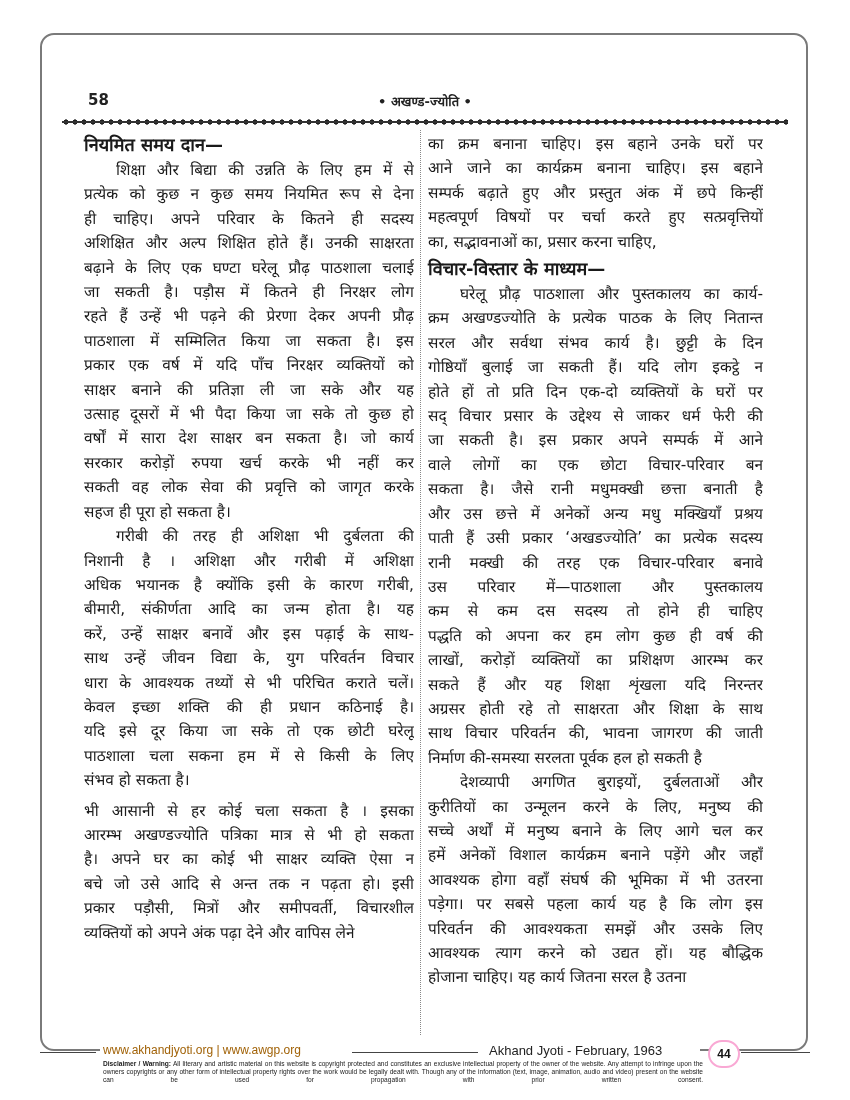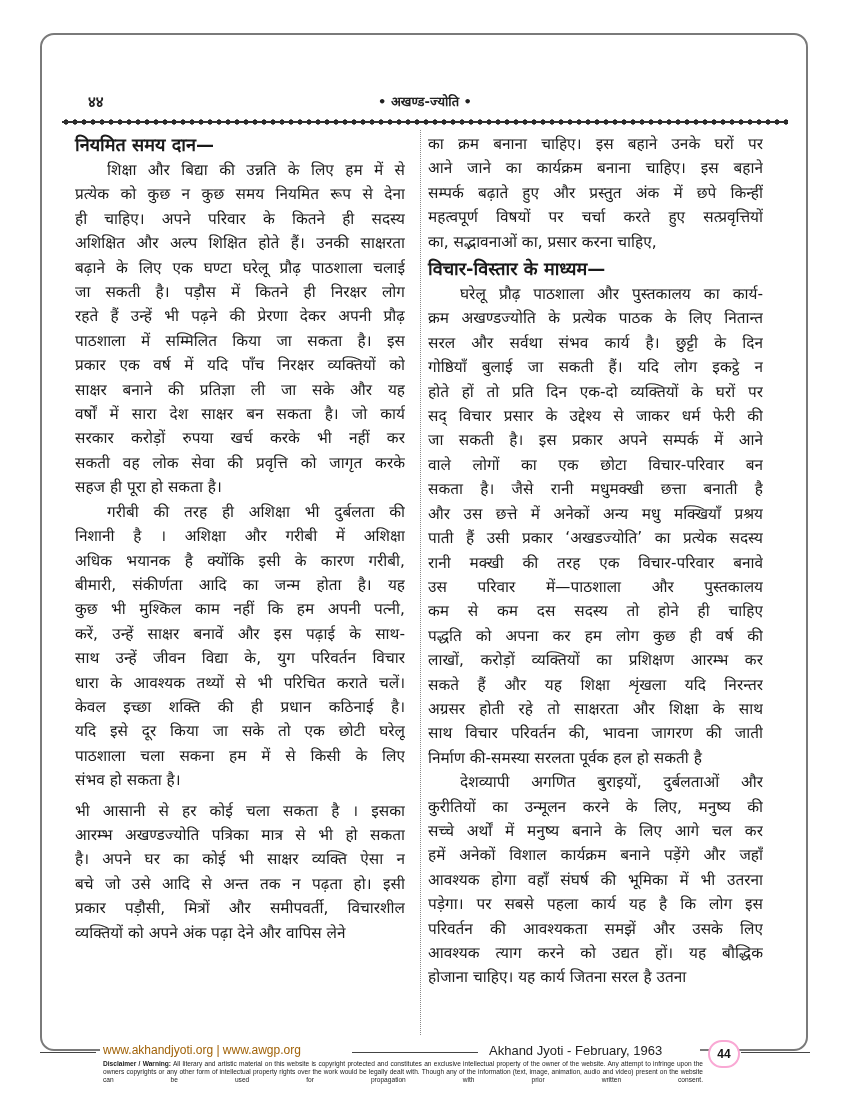--- a/index.html
+++ b/index.html
@@ -28,21 +28,21 @@
   .ornament::after {
     content: ""; position: absolute; left: 0; right: 0; top: 3px; height: 2px; background: #333;
   }
   .col-divider {
     position: absolute; left: 420px; top: 130px; width: 0; height: 905px;
     border-left: 1px dotted #888;
   }
   .col {
     position: absolute; top: 132px; font-size: 15.4px; line-height: 24.4px; color: #1a1a1a;
   }
-  .col.left { left: 75px; width: 330px; }
+  .col.left { left: 84px; width: 330px; }
   .col.right { left: 428px; width: 335px; }
   .heading { font-weight: bold; font-size: 18px; line-height: 26px; margin: 0; }
   .col.right .heading { margin-top: 2px; }
   .line { white-space: nowrap; text-align: justify; text-align-last: justify; display: block; overflow: hidden; }
   .line.last { text-align-last: left; }
   .line.indent { padding-left: 32px; }
   .gap { height: 6px; }
 
   .footer-line-left {
     position: absolute; left: 40px; top: 1052px; width: 56px; height: 0; border-top: 1.5px solid #444;
@@ -68,50 +68,50 @@
     font-size: 6.6px; line-height: 8px; color: #222; text-align: justify; text-align-last: justify;
   }
   .disclaimer b { font-weight: bold; }
 </style>
 </head>
 <body>
 
 <div class="frame"></div>
 <div class="frame-bottom-mask"></div>
 
-<div class="page-num-hi">४४</div>
+<div class="page-num-hi">58</div>
 <div class="running-title">• अखण्ड-ज्योति •</div>
 <div class="ornament"></div>
 <div class="col-divider"></div>
 
 <div class="col left">
   <div class="heading">नियमित समय दान—</div>
   <div id="left-paras">
       <div>
         <span class="line indent">शिक्षा और बिद्या की उन्नति  के लिए हम में से</span>
         <span class="line">प्रत्येक को कुछ न कुछ समय  नियमित  रूप से देना</span>
         <span class="line">ही चाहिए। अपने  परिवार  के  कितने ही  सदस्य</span>
         <span class="line">अशिक्षित और अल्प शिक्षित होते हैं। उनकी साक्षरता</span>
         <span class="line">बढ़ाने के लिए एक घण्टा घरेलू प्रौढ़ पाठशाला चलाई</span>
         <span class="line">जा सकती है। पड़ौस  में  कितने  ही  निरक्षर लोग</span>
         <span class="line">रहते हैं उन्हें भी पढ़ने की  प्रेरणा  देकर अपनी प्रौढ़</span>
         <span class="line">पाठशाला में सम्मिलित किया  जा  सकता है। इस</span>
         <span class="line">प्रकार एक वर्ष में यदि  पाँच  निरक्षर व्यक्तियों को</span>
         <span class="line">साक्षर  बनाने की  प्रतिज्ञा ली  जा  सके  और  यह</span>
+        <span class="line">उत्साह दूसरों में भी  पैदा किया जा सके तो कुछ हो</span>
         <span class="line">वर्षों में सारा देश साक्षर  बन  सकता है। जो कार्य</span>
         <span class="line">सरकार करोड़ों रुपया  खर्च  करके  भी  नहीं कर</span>
         <span class="line">सकती वह लोक सेवा  की प्रवृत्ति  को  जागृत करके</span>
         <span class="line last">सहज ही पूरा हो सकता है।</span>
       </div>
       <div>
         <span class="line indent">गरीबी की तरह  ही  अशिक्षा भी  दुर्बलता की</span>
         <span class="line">निशानी  है  ।  अशिक्षा  और  गरीबी  में  अशिक्षा</span>
         <span class="line">अधिक भयानक है क्योंकि इसी  के  कारण  गरीबी,</span>
         <span class="line">बीमारी, संकीर्णता आदि  का  जन्म  होता है।  यह</span>
-        <span class="line">कुछ भी  मुश्किल काम  नहीं  कि  हम अपनी पत्नी,</span>
         <span class="line">करें, उन्हें साक्षर बनावें  और  इस पढ़ाई के  साथ-</span>
         <span class="line">साथ  उन्हें जीवन विद्या  के,  युग  परिवर्तन विचार</span>
         <span class="line">धारा के आवश्यक तथ्यों से भी परिचित कराते चलें।</span>
         <span class="line">केवल इच्छा  शक्ति  की  ही  प्रधान  कठिनाई  है।</span>
         <span class="line">यदि इसे दूर किया  जा  सके  तो  एक  छोटी घरेलू</span>
         <span class="line">पाठशाला चला सकना  हम में  से  किसी  के  लिए</span>
         <span class="line last">संभव हो सकता है।</span>
       </div>
       <div class="gap"></div>
       <div>

